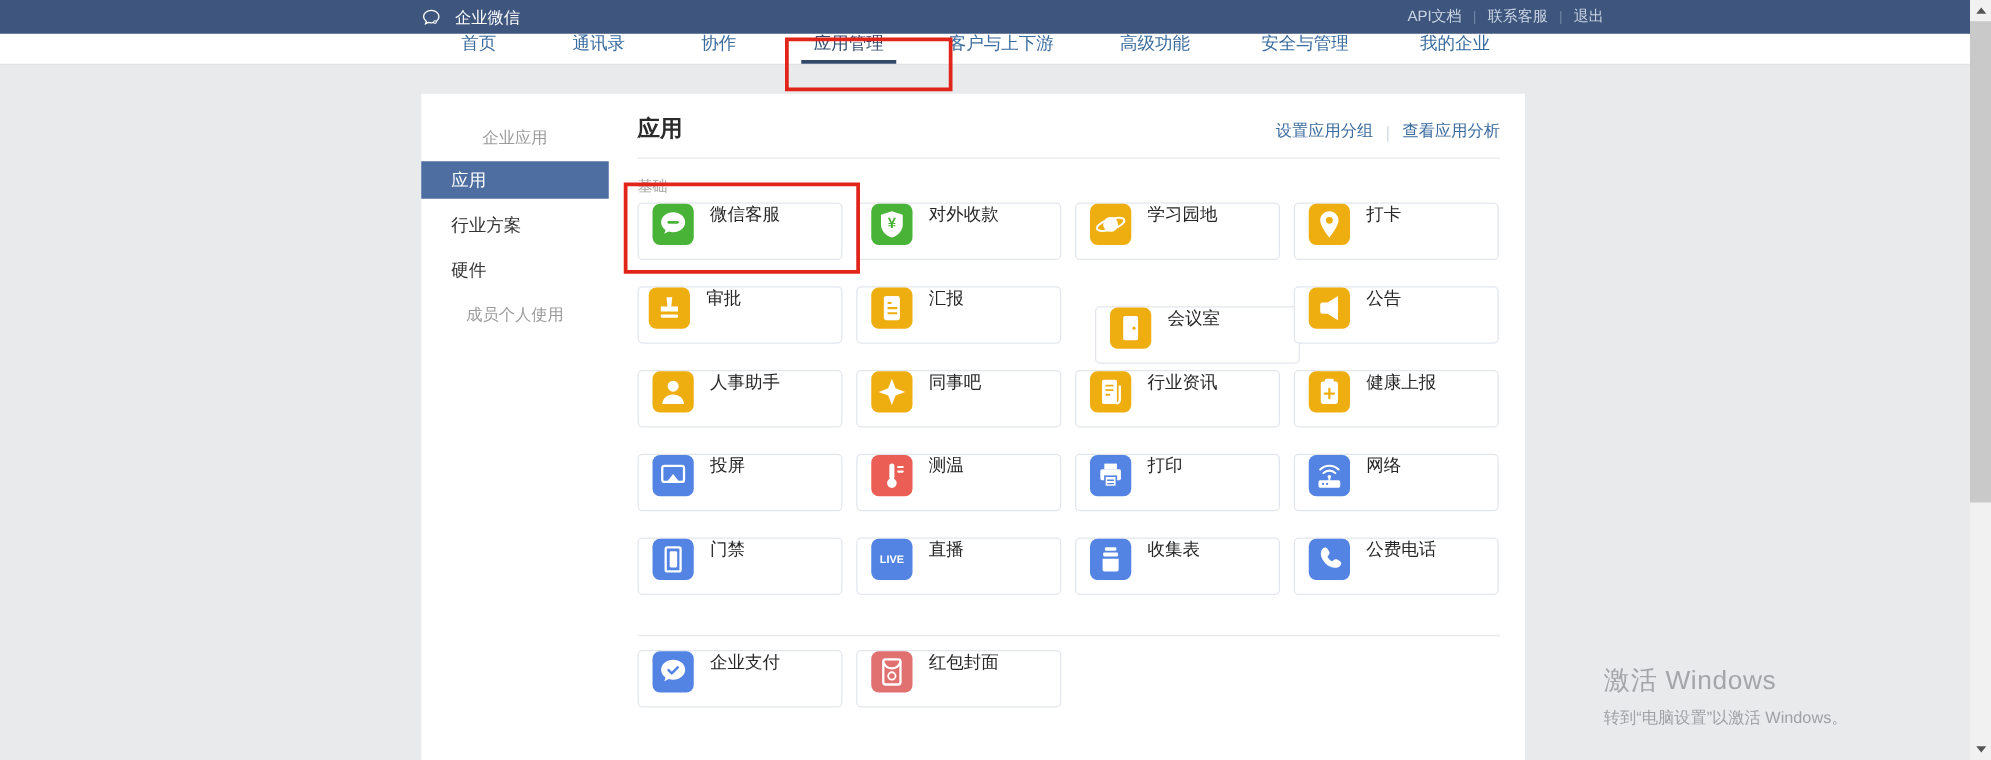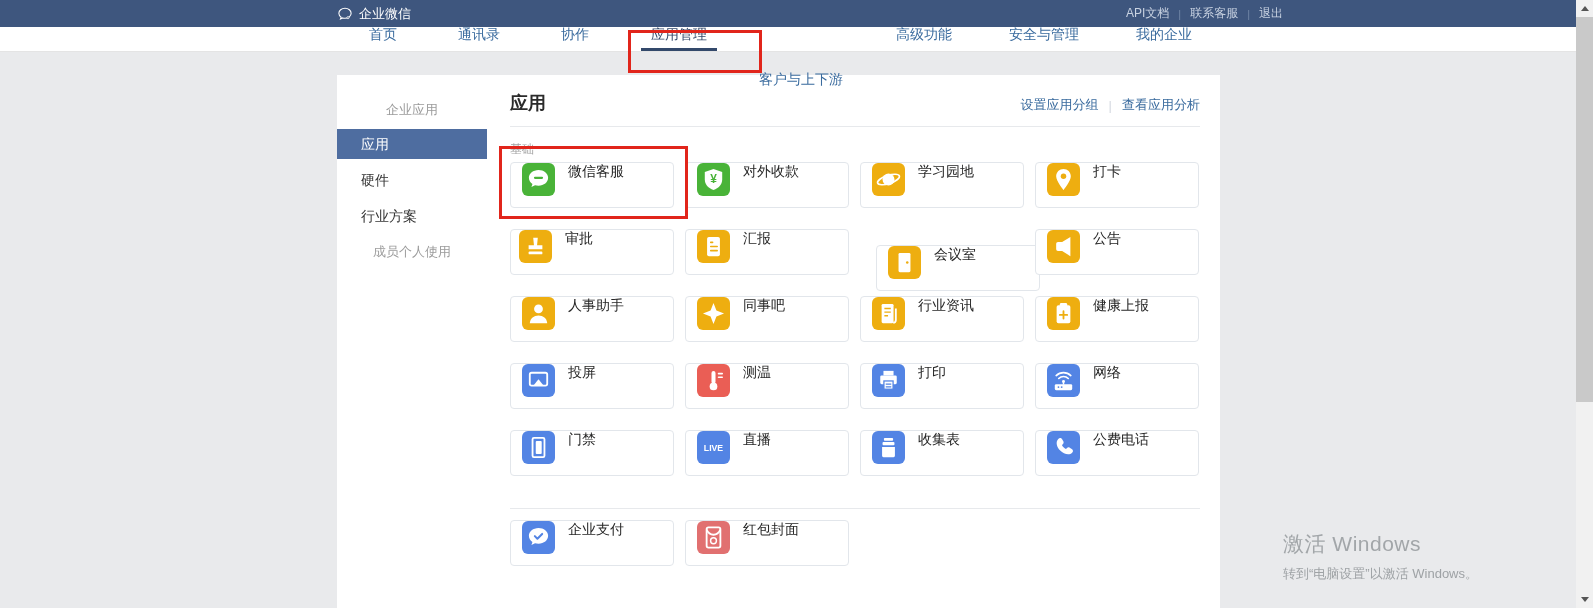--- a/index.html
+++ b/index.html
@@ -3,21 +3,21 @@
 <meta charset="utf-8">
 <style>
   * { box-sizing: border-box; }
   html,body { margin:0; padding:0; }
   body {
     width:1593px; height:608px; position:relative; overflow:hidden;
     background:#e9eaec; font-family:"Liberation Sans", sans-serif;
   }
   
   .topbar { position:absolute; left:0; top:0; width:100%; height:27px; background:#3e567e; z-index:5; }
-  .brand { position:absolute; left:337px; top:0; height:27px; display:flex; align-items:center; gap:6px;
+  .brand { position:absolute; left:337px; top:0; height:27px; display:flex; align-items:center; gap:11px;
            color:#fff; font-size:13px; cursor:pointer; }
   .top-links { position:absolute; right:310px; top:0; height:27px; display:flex; align-items:center;
                font-size:12px; color:#c9d3e2; }
   .top-link { cursor:pointer; }
   .top-sep { margin:0 9px; color:#7186a6; font-size:11px; }
   
   .navbar { position:absolute; left:0; top:17px; width:100%; height:35px; background:#fff;
             border-bottom:1px solid #e4e4e4; z-index:4; }
   .nav-tab { position:absolute; top:0; height:35px; line-height:35px; font-size:14px; color:#3a6b9e;
              transform:translateX(-50%); cursor:pointer; white-space:nowrap; padding:0 6px; }
@@ -85,35 +85,35 @@
       <span class="top-sep">|</span>
       <span class="top-link">退出</span>
     </div>
 </div>
 
 <div class="navbar" id="navbar">
     <div class="nav-tab" style="left: 383px;">首页</div>
     <div class="nav-tab" style="left: 479px;">通讯录</div>
     <div class="nav-tab" style="left: 575px;">协作</div>
     <div class="nav-tab active" style="left: 679px;">应用管理</div>
-    <div class="nav-tab" style="left: 801px; margin-top: 45px;">客户与上下游</div>
+    <div class="nav-tab" style="left: 801px;">客户与上下游</div>
     <div class="nav-tab" style="left: 924px;">高级功能</div>
     <div class="nav-tab" style="left: 1044px;">安全与管理</div>
     <div class="nav-tab" style="left: 1164px;">我的企业</div>
   </div>
 
 <div class="annotation-box annotation-nav"></div>
 <div class="annotation-box annotation-app"></div>
 
 <div class="panel">
   <div class="sidebar" id="sidebar">
       <div class="side-header">企业应用</div>
       <div class="side-item selected">应用</div>
+      <div class="side-item">行业方案</div>
       <div class="side-item">硬件</div>
-      <div class="side-item">行业方案</div>
       <div class="side-header">成员个人使用</div>
     </div>
   <div class="content">
     <div class="page-title">应用</div>
     <div class="actions" id="actions">
         <span class="action-link">设置应用分组</span>
         <span class="action-sep">|</span>
         <span class="action-link">查看应用分析</span>
       </div>
     <div class="header-divider"></div>

